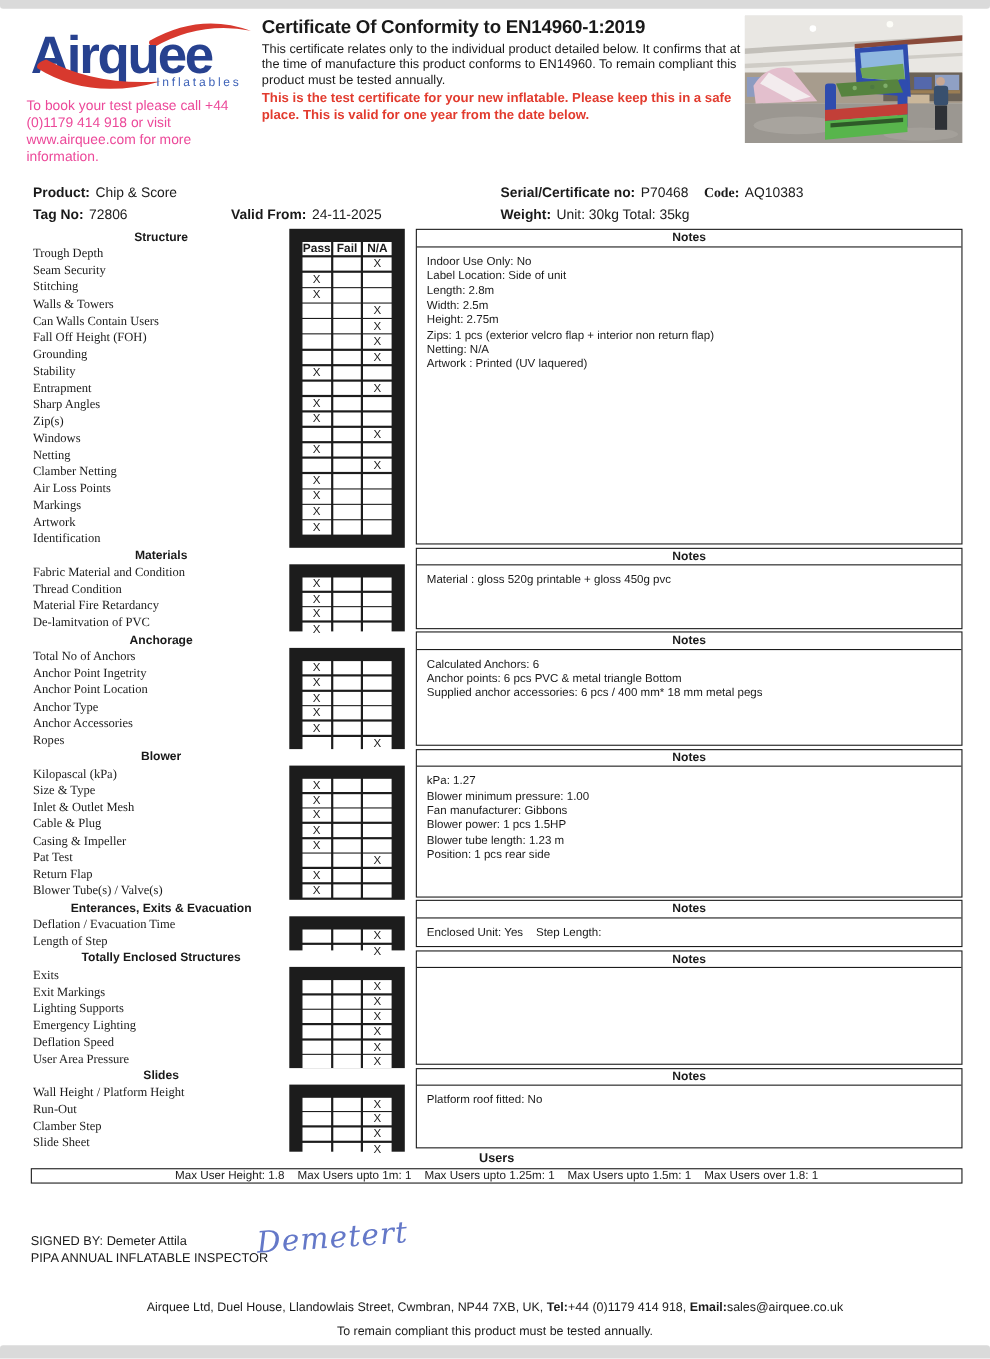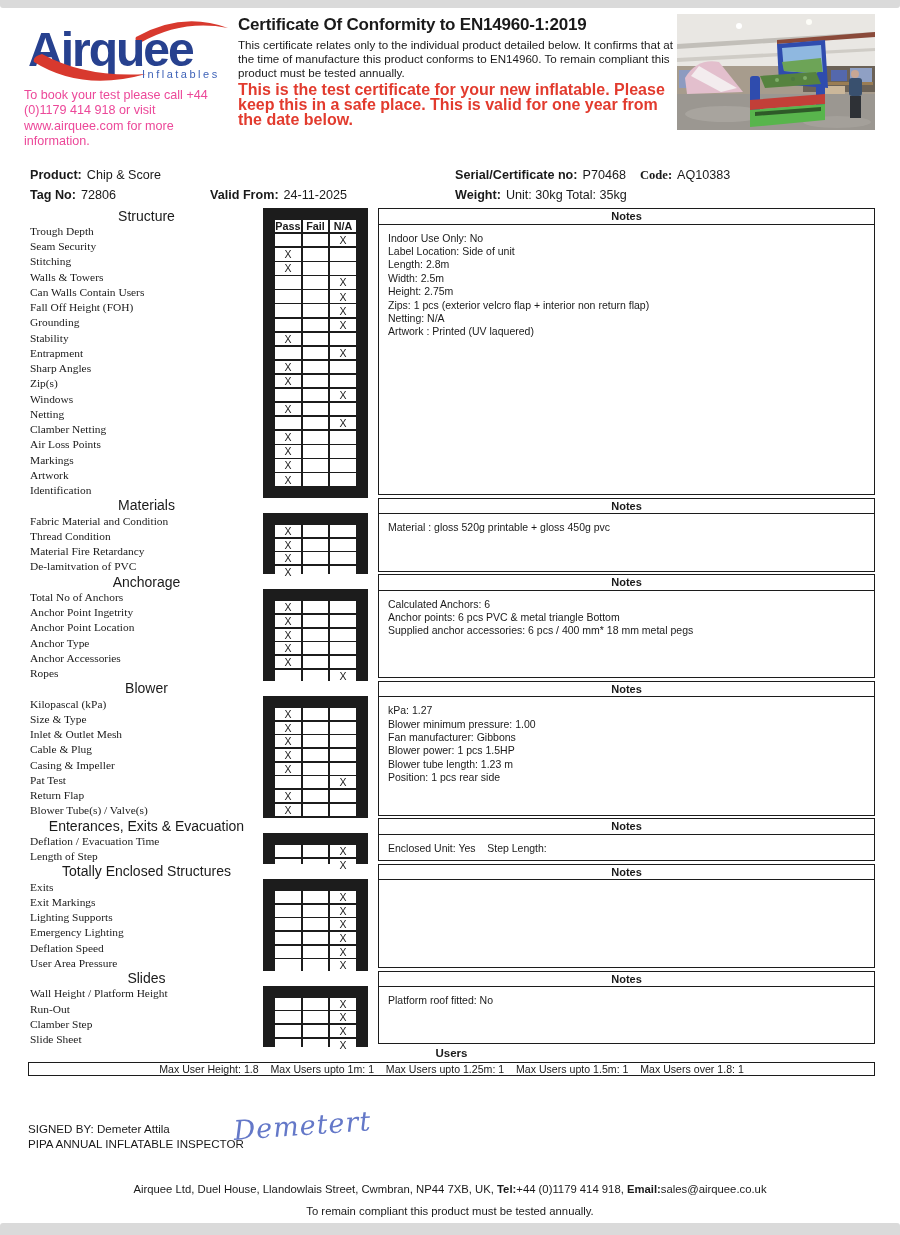--- a/index.html
+++ b/index.html
@@ -11,37 +11,37 @@
   .edge-bar { position:absolute; left:0; width:900px; background:#dadada; }
   .edge-bar.top { top:0; height:8px; border-radius:0 0 3px 3px; }
   .edge-bar.bottom { top:1223px; height:12px; border-radius:3px 3px 0 0; }
 
   
   .logo-block { position:absolute; left:24px; top:16px; width:210px; }
   .logo-contact { font-size:12.6px; line-height:15.4px; margin-top:2px; color:#ec4899; }
   .header-block { position:absolute; left:238px; top:15px; width:438px; }
   .header-title { font-size:17px; font-weight:bold; letter-spacing:-0.2px; white-space:nowrap; }
   .header-body { font-size:11.6px; line-height:13.9px; margin-top:3px; }
-  .header-warning { font-size:16px; line-height:15px; font-weight:bold; color:#e23b2e; margin-top:2px; }
+  .header-warning { font-size:12px; line-height:15px; font-weight:bold; color:#e23b2e; margin-top:2px; }
   .photo { position:absolute; left:677px; top:14px; width:198px; height:116px; }
 
   
   .product-info { position:absolute; left:0; top:168px; width:900px; font-size:12.6px; }
   .pi-row { position:absolute; white-space:nowrap; }
   .pi-row b { font-weight:bold; }
   .pi-val { margin-left:5px; }
   .pi-gap { margin-left:14px;font-family:Liberation Serif, serif; }
 
   
   .checklist { position:absolute; left:28px; top:208px; width:847px; }
   .section { display:flex; }
   .sec-left { width:350px; flex:none; position:relative; }
   .crow { height:15.25px; display:flex; align-items:center; }
   .title-row { width:237px; justify-content:center; }
-  .sec-title { font-weight:normal; font-size:14px; white-space:nowrap; }
+  .sec-title { font-weight:bold; font-size:11px; white-space:nowrap; }
   .item-label { font-size:11.4px; padding-left:2px; white-space:nowrap;font-family:Liberation Serif, serif; }
   .mini-table {
     position:absolute; left:235px; width:105px;
     display:grid; grid-template-columns:repeat(3,1fr); grid-auto-rows:1fr;
     background:#1c1c1c; gap:1.7px; padding:12px;
   }
   .mini-cell { background:#fff; display:flex; align-items:center; justify-content:center; font-size:10.5px; }
   .mini-head { font-weight:bold; font-size:10.8px; }
   .sec-right { flex:1; }
   .notes-box { border:1.8px solid #1c1c1c; }

